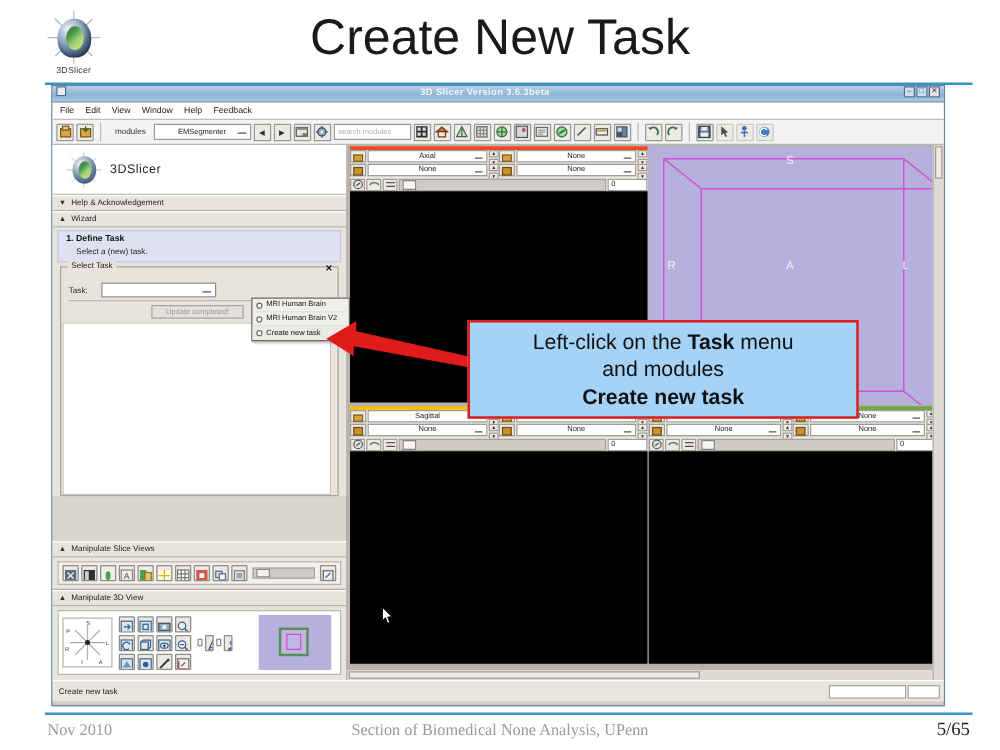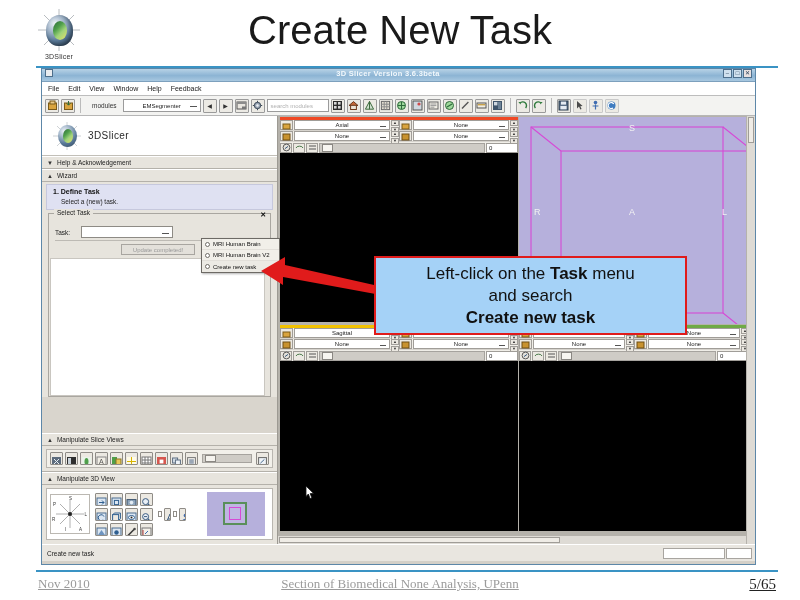--- a/index.html
+++ b/index.html
@@ -43,21 +43,21 @@
     background:#3a93c4;
   }
 
   
   #footer-rule {
     position:absolute; left:36px; top:570px; width:742px; height:2px;
     background:#3a93c4;
   }
   .footer-txt {
     position:absolute; top:576px; font-family:"Liberation Serif", serif;
-    font-size:13px; color:#9b9b9b;text-decoration:underline;
+    font-size:13px; color:#9b9b9b;
   }
   #footer-date { left:38px; }
   #footer-center { left:0; width:800px; text-align:center; }
   #footer-page { right:24px; color:#222; font-size:15px; }
 
   
   #app-window {
     position:absolute; left:41px; top:68px; width:715px; height:497px;
     background:#d4d0c8; border:1px solid #5d87a8;
   }
@@ -1082,15 +1082,15 @@
 </div>
 
 <svg id="arrow-svg" width="130" height="40" viewBox="0 0 130 40">
   <g>
     <path d="M128 32 L30 10 L30 2 L6 16 L28 30 L28 22 L126 40 Z" fill="#e01b1b"></path>
   </g>
 </svg>
 
 <div id="callout">
   <div><span>Left-click on the </span><b>Task</b><span> menu</span></div>
-  <div>and search</div>
+  <div>and modules</div>
   <div id="callout-line3">Create new task</div>
 </div>
 
 </body></html>

